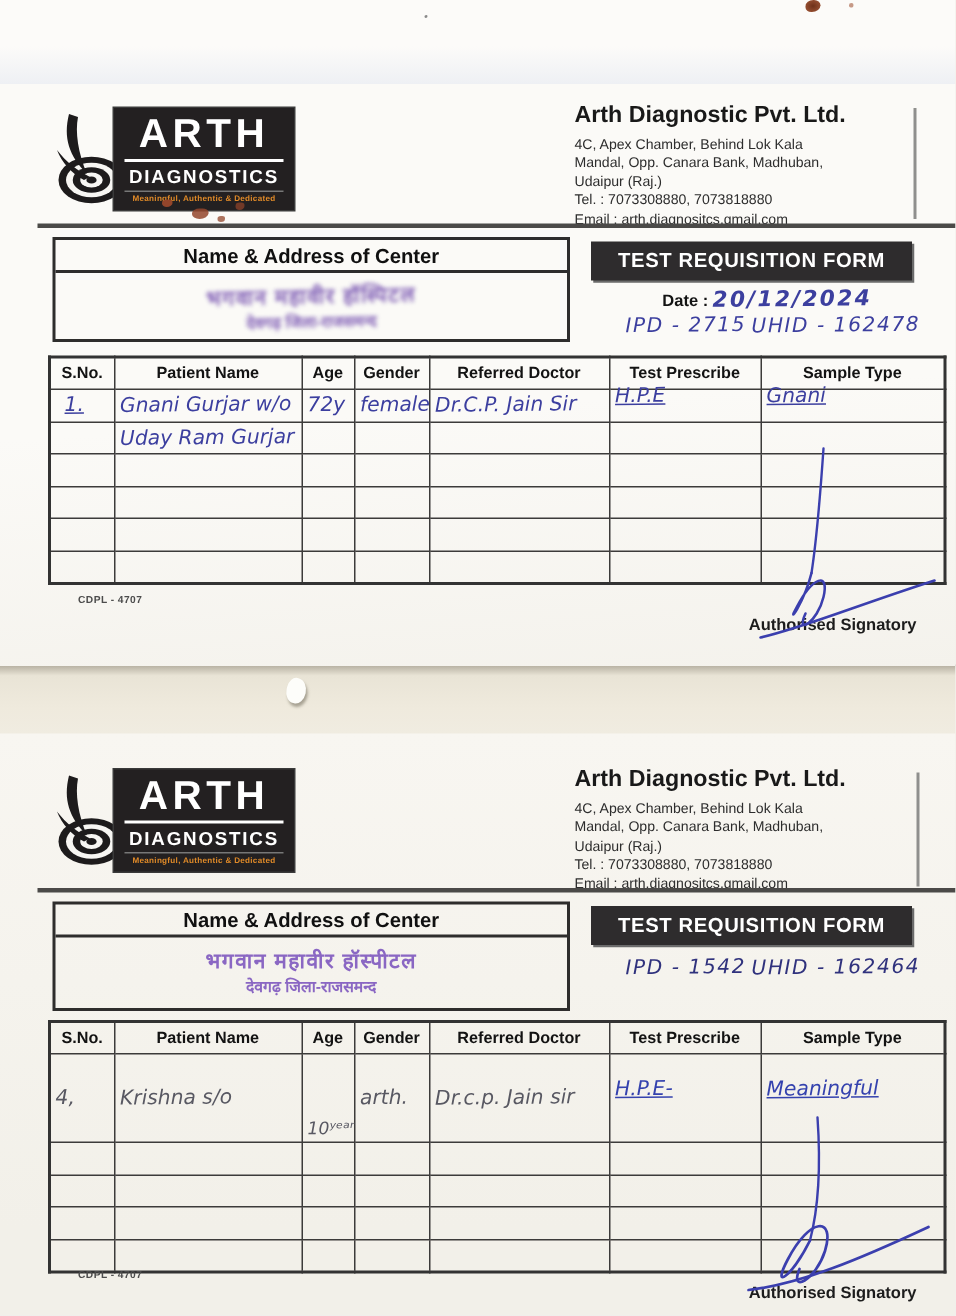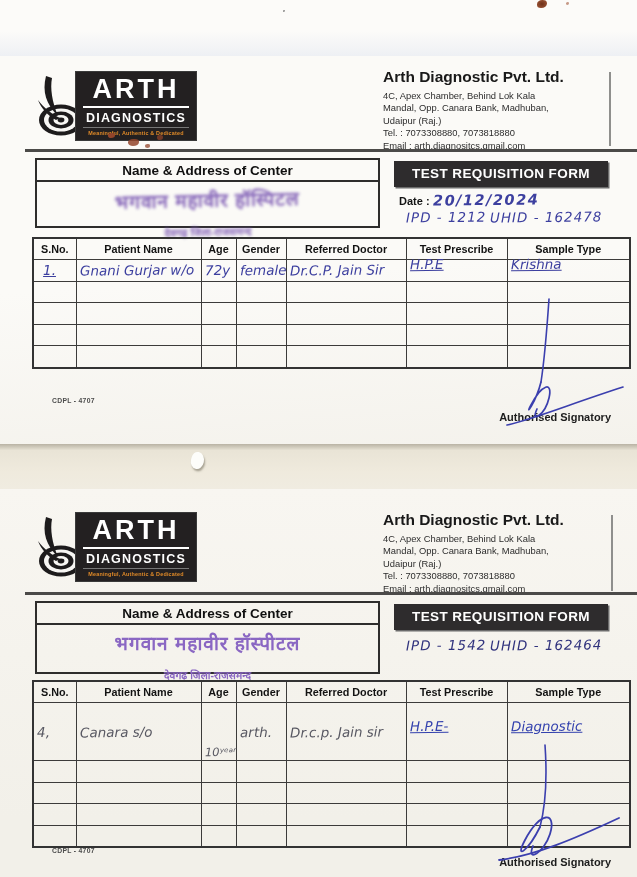--- a/index.html
+++ b/index.html
@@ -38,29 +38,29 @@
   #sheet2 .edge-line{left:611px;top:26px;height:76px;}
 
   .hrule{position:absolute;left:25px;width:612px;height:2.5px;background:#4b4a48;}
   #sheet1 .hrule{top:93px;} #sheet2 .hrule{top:103px;}
 
   
   .center-box{position:absolute;left:35px;width:341px;border:2.5px solid #2e2d2c;}
   #sheet1 .center-box{top:102px;height:66px;} #sheet2 .center-box{top:112px;height:69px;}
   .center-title{font-size:13.5px;font-weight:bold;text-align:center;color:#101010;padding:3px 0 2px;border-bottom:2.5px solid #2e2d2c;}
   .stamp{text-align:center;margin-top:5px;font-weight:bold;}
-  .stamp-l1{font-size:19px;letter-spacing:1px;}
-  .stamp-l2{font-size:10.5px;margin-top:12px;}
+  .stamp-l1{font-size:14px;letter-spacing:1px;}
+  .stamp-l2{font-size:10.5px;margin-top:1px;}
   #sheet1 .stamp{color:#7d5bb4;filter:blur(1.5px);opacity:.95;transform:rotate(-1.2deg);}
   #sheet2 .stamp{color:#8a67c3;filter:blur(.5px);}
 
   
   .trf-box{position:absolute;left:394px;width:214px;background:#2e2c2d;color:#fff;font-weight:bold;font-size:13.5px;text-align:center;padding:5px 0 6px;letter-spacing:.4px;box-shadow:1.5px 1.5px 0 #6b6b6b;}
   #sheet1 .trf-box{top:105px;} #sheet2 .trf-box{top:115px;}
-  .date-block{position:absolute;left:399px;width:225px;}
+  .date-block{position:absolute;left:399px;width:225px;text-align:center;}
   #sheet1 .date-block{top:136px;} #sheet2 .date-block{top:147px;}
   .date-line{font-size:11px;font-weight:bold;color:#131313;}
   .date-val{font-size:14.5px;letter-spacing:1.5px;}
   .ipd-line{font-size:13.5px;margin:0 0 0 7px;letter-spacing:1px;}
   .uhid-line{font-size:13.5px;margin:0 0 0 -1px;letter-spacing:1px;}
 
   
   .hw{font-family:"DejaVu Sans",sans-serif;font-style:italic;display:inline-block;transform:rotate(-.6deg);}
   .ink1{color:#3c3f9f;}       
   .ink2{color:#30327d;}       
@@ -139,21 +139,21 @@
     <div class="stamp">
       <div class="stamp-l1">भगवान महावीर हॉस्पिटल</div>
       <div class="stamp-l2">देवगढ़ जिला-राजसमन्द</div>
     </div>
   </div>
 
   <div class="trf-box">TEST REQUISITION FORM</div>
 
   <div class="date-block">
     <div class="date-line"><span>Date :</span> <span class="hw ink1 date-val">20/12/2024</span></div>
-    <div class="hw ink1 ipd-line">IPD - 1212</div>
+    <div class="hw ink1 ipd-line">IPD - 2715</div>
     <div class="hw ink1 uhid-line">UHID - 162478</div>
   </div>
 
   <table class="req-table">
     <colgroup>
         <col style="width:43px">
         <col style="width:125px">
         <col style="width:35px">
         <col style="width:50px">
         <col style="width:120px">
@@ -172,21 +172,30 @@
       </tr>
     </thead>
     <tbody>
       <tr>
         <td><span class="hw ink1 sno-u">1.</span></td>
         <td><span class="hw ink1">Gnani Gurjar w/o</span></td>
         <td><span class="hw ink1">72y</span></td>
         <td><span class="hw ink1">female</span></td>
         <td><span class="hw ink1">Dr.C.P. Jain Sir</span></td>
         <td><span class="hw ink1 raise">H.P.E</span></td>
-        <td><span class="hw ink1 raise">Krishna</span></td>
+        <td><span class="hw ink1 raise">Gnani</span></td>
+      </tr>
+      <tr>
+        <td></td>
+        <td><span class="hw ink1">Uday Ram Gurjar</span></td>
+        <td></td>
+          <td></td>
+          <td></td>
+          <td></td>
+          <td></td>
       </tr>
       <tr>
           <td></td>
           <td></td>
           <td></td>
           <td></td>
           <td></td>
           <td></td>
           <td></td>
         </tr>
@@ -292,26 +301,26 @@
         <th>Age</th>
         <th>Gender</th>
         <th>Referred Doctor</th>
         <th>Test Prescribe</th>
         <th>Sample Type</th>
       </tr>
     </thead>
     <tbody>
       <tr>
         <td><span class="hw pen2">4,</span></td>
-        <td><span class="hw pen2">Canara s/o</span></td>
+        <td><span class="hw pen2">Krishna s/o</span></td>
         <td><span class="hw pen2 age2">10ʸᵉᵃʳ</span></td>
         <td><span class="hw pen2">arth.</span></td>
         <td><span class="hw pen2">Dr.c.p. Jain sir</span></td>
         <td><span class="hw blue2 raise">H.P.E-</span></td>
-        <td><span class="hw blue2 raise">Diagnostic</span></td>
+        <td><span class="hw blue2 raise">Meaningful</span></td>
       </tr>
       <tr>
           <td></td>
           <td></td>
           <td></td>
           <td></td>
           <td></td>
           <td></td>
           <td></td>
         </tr>

